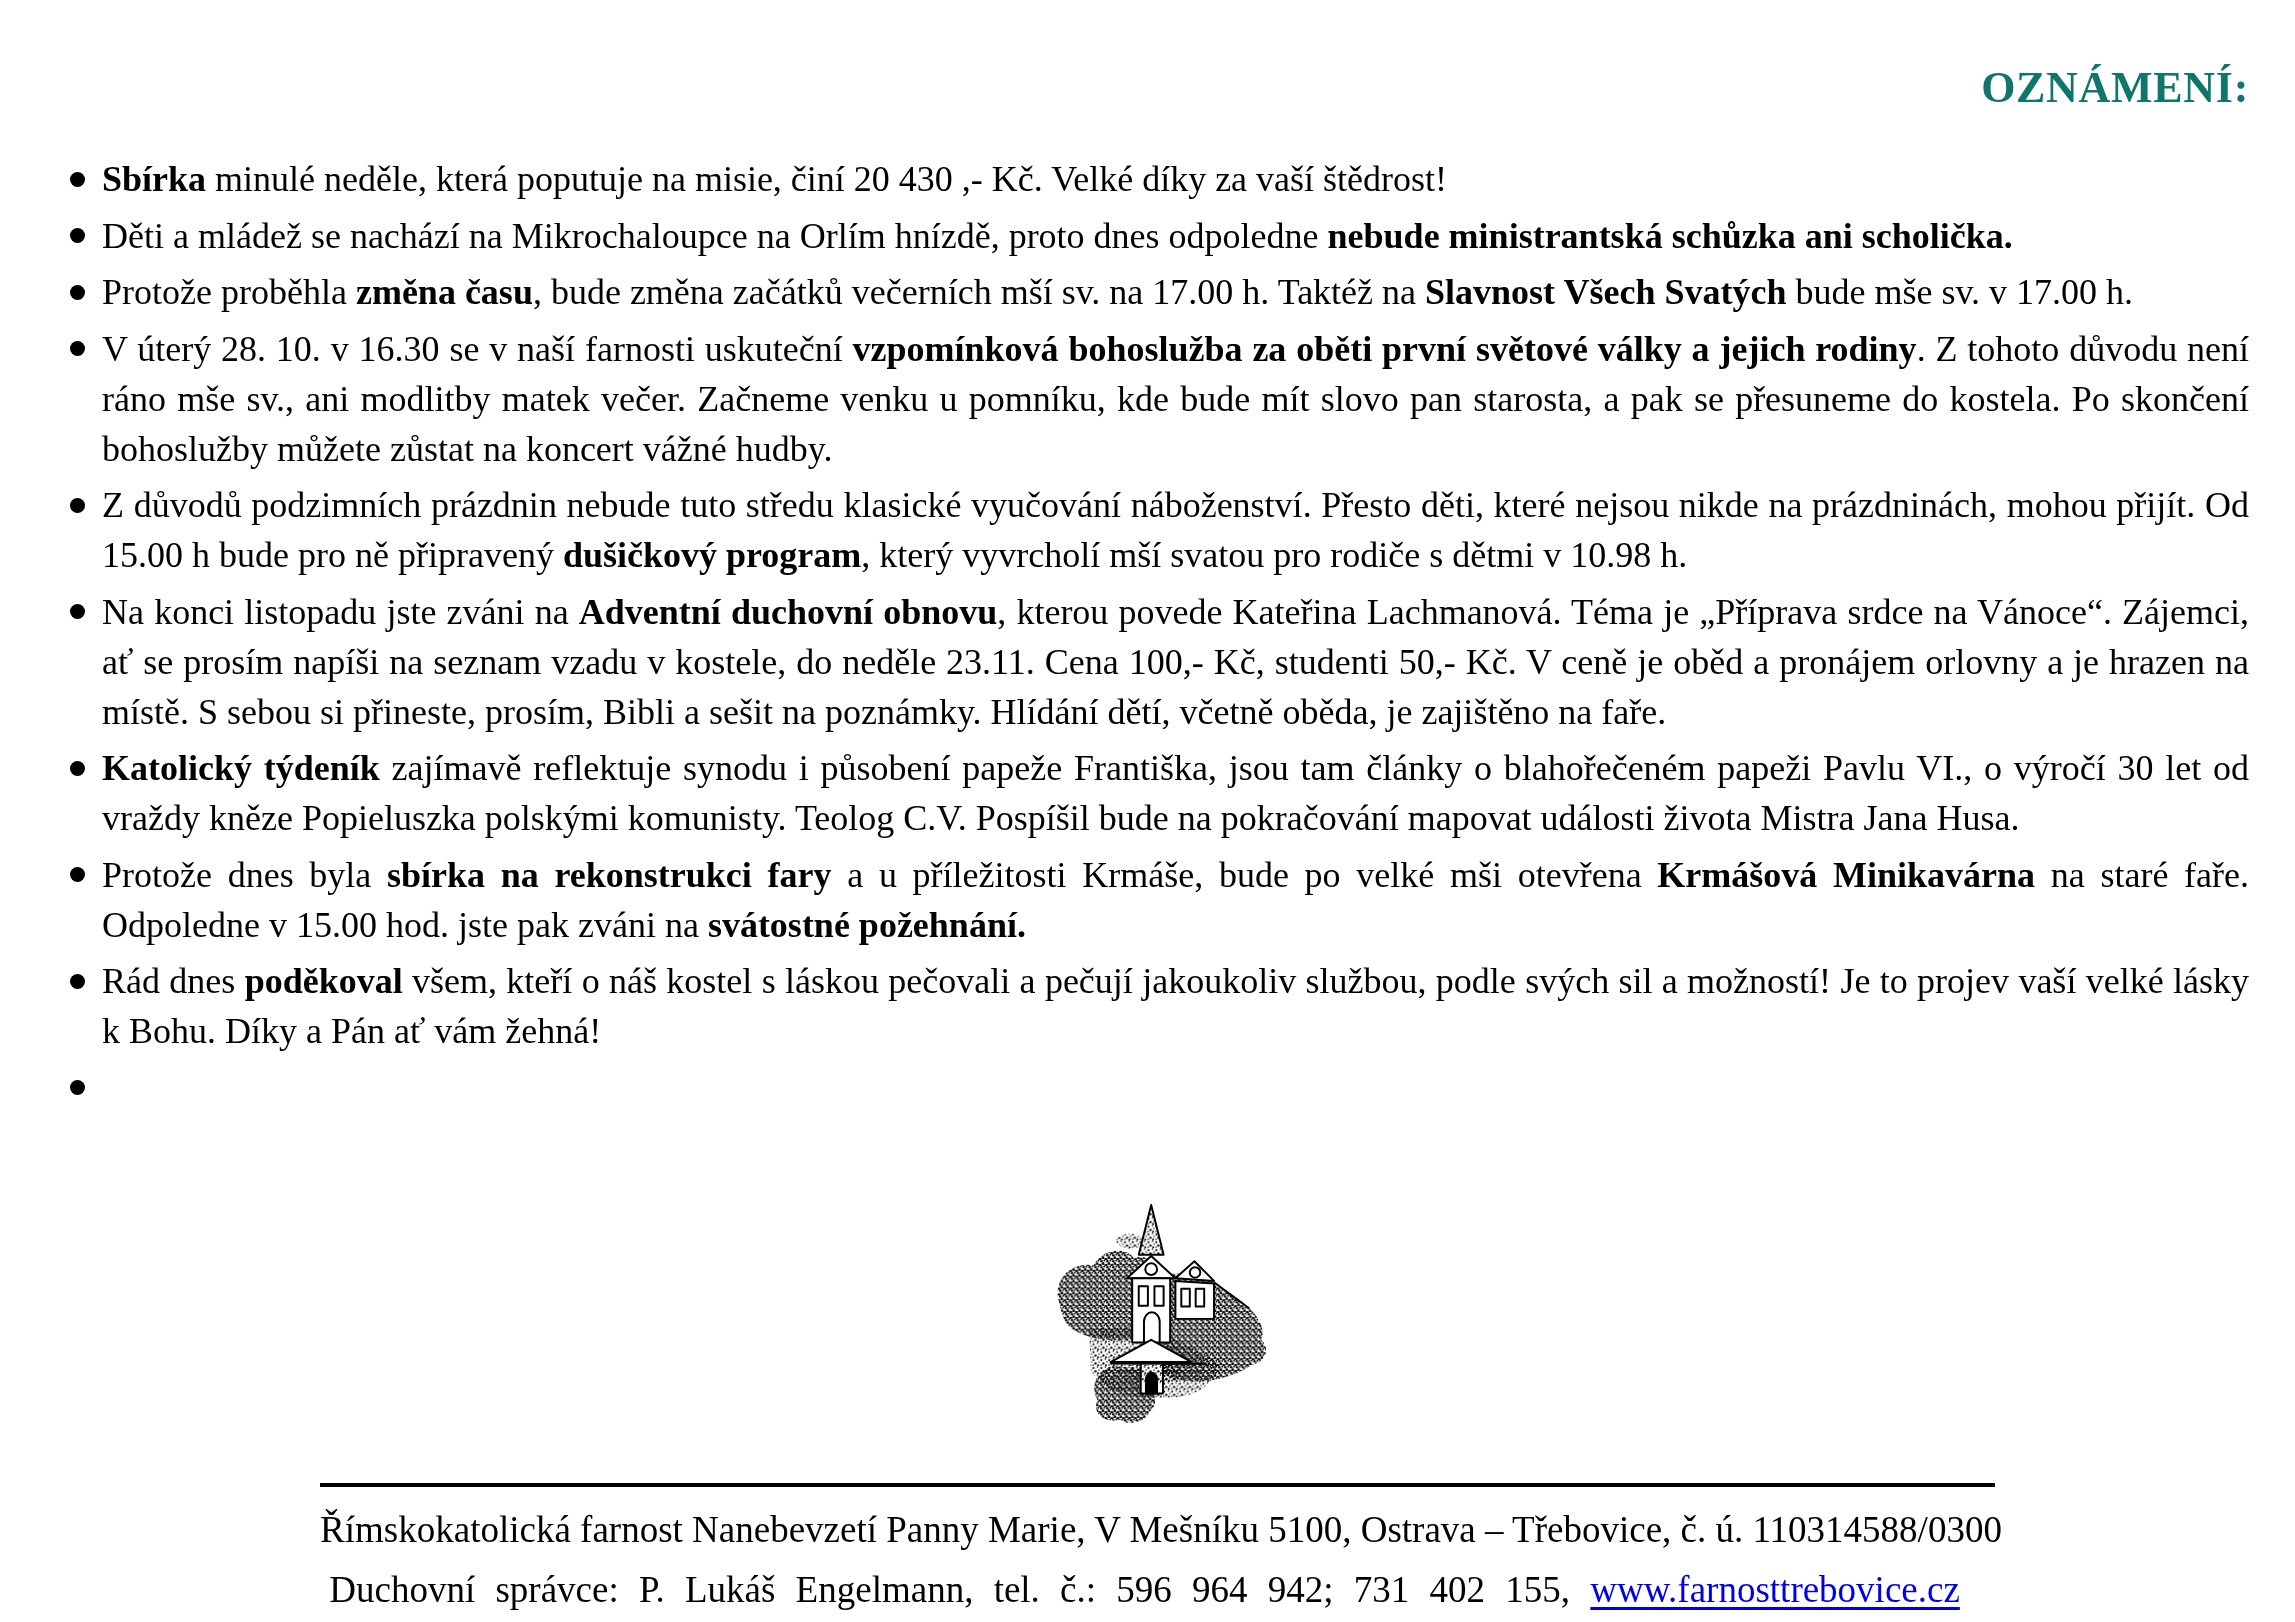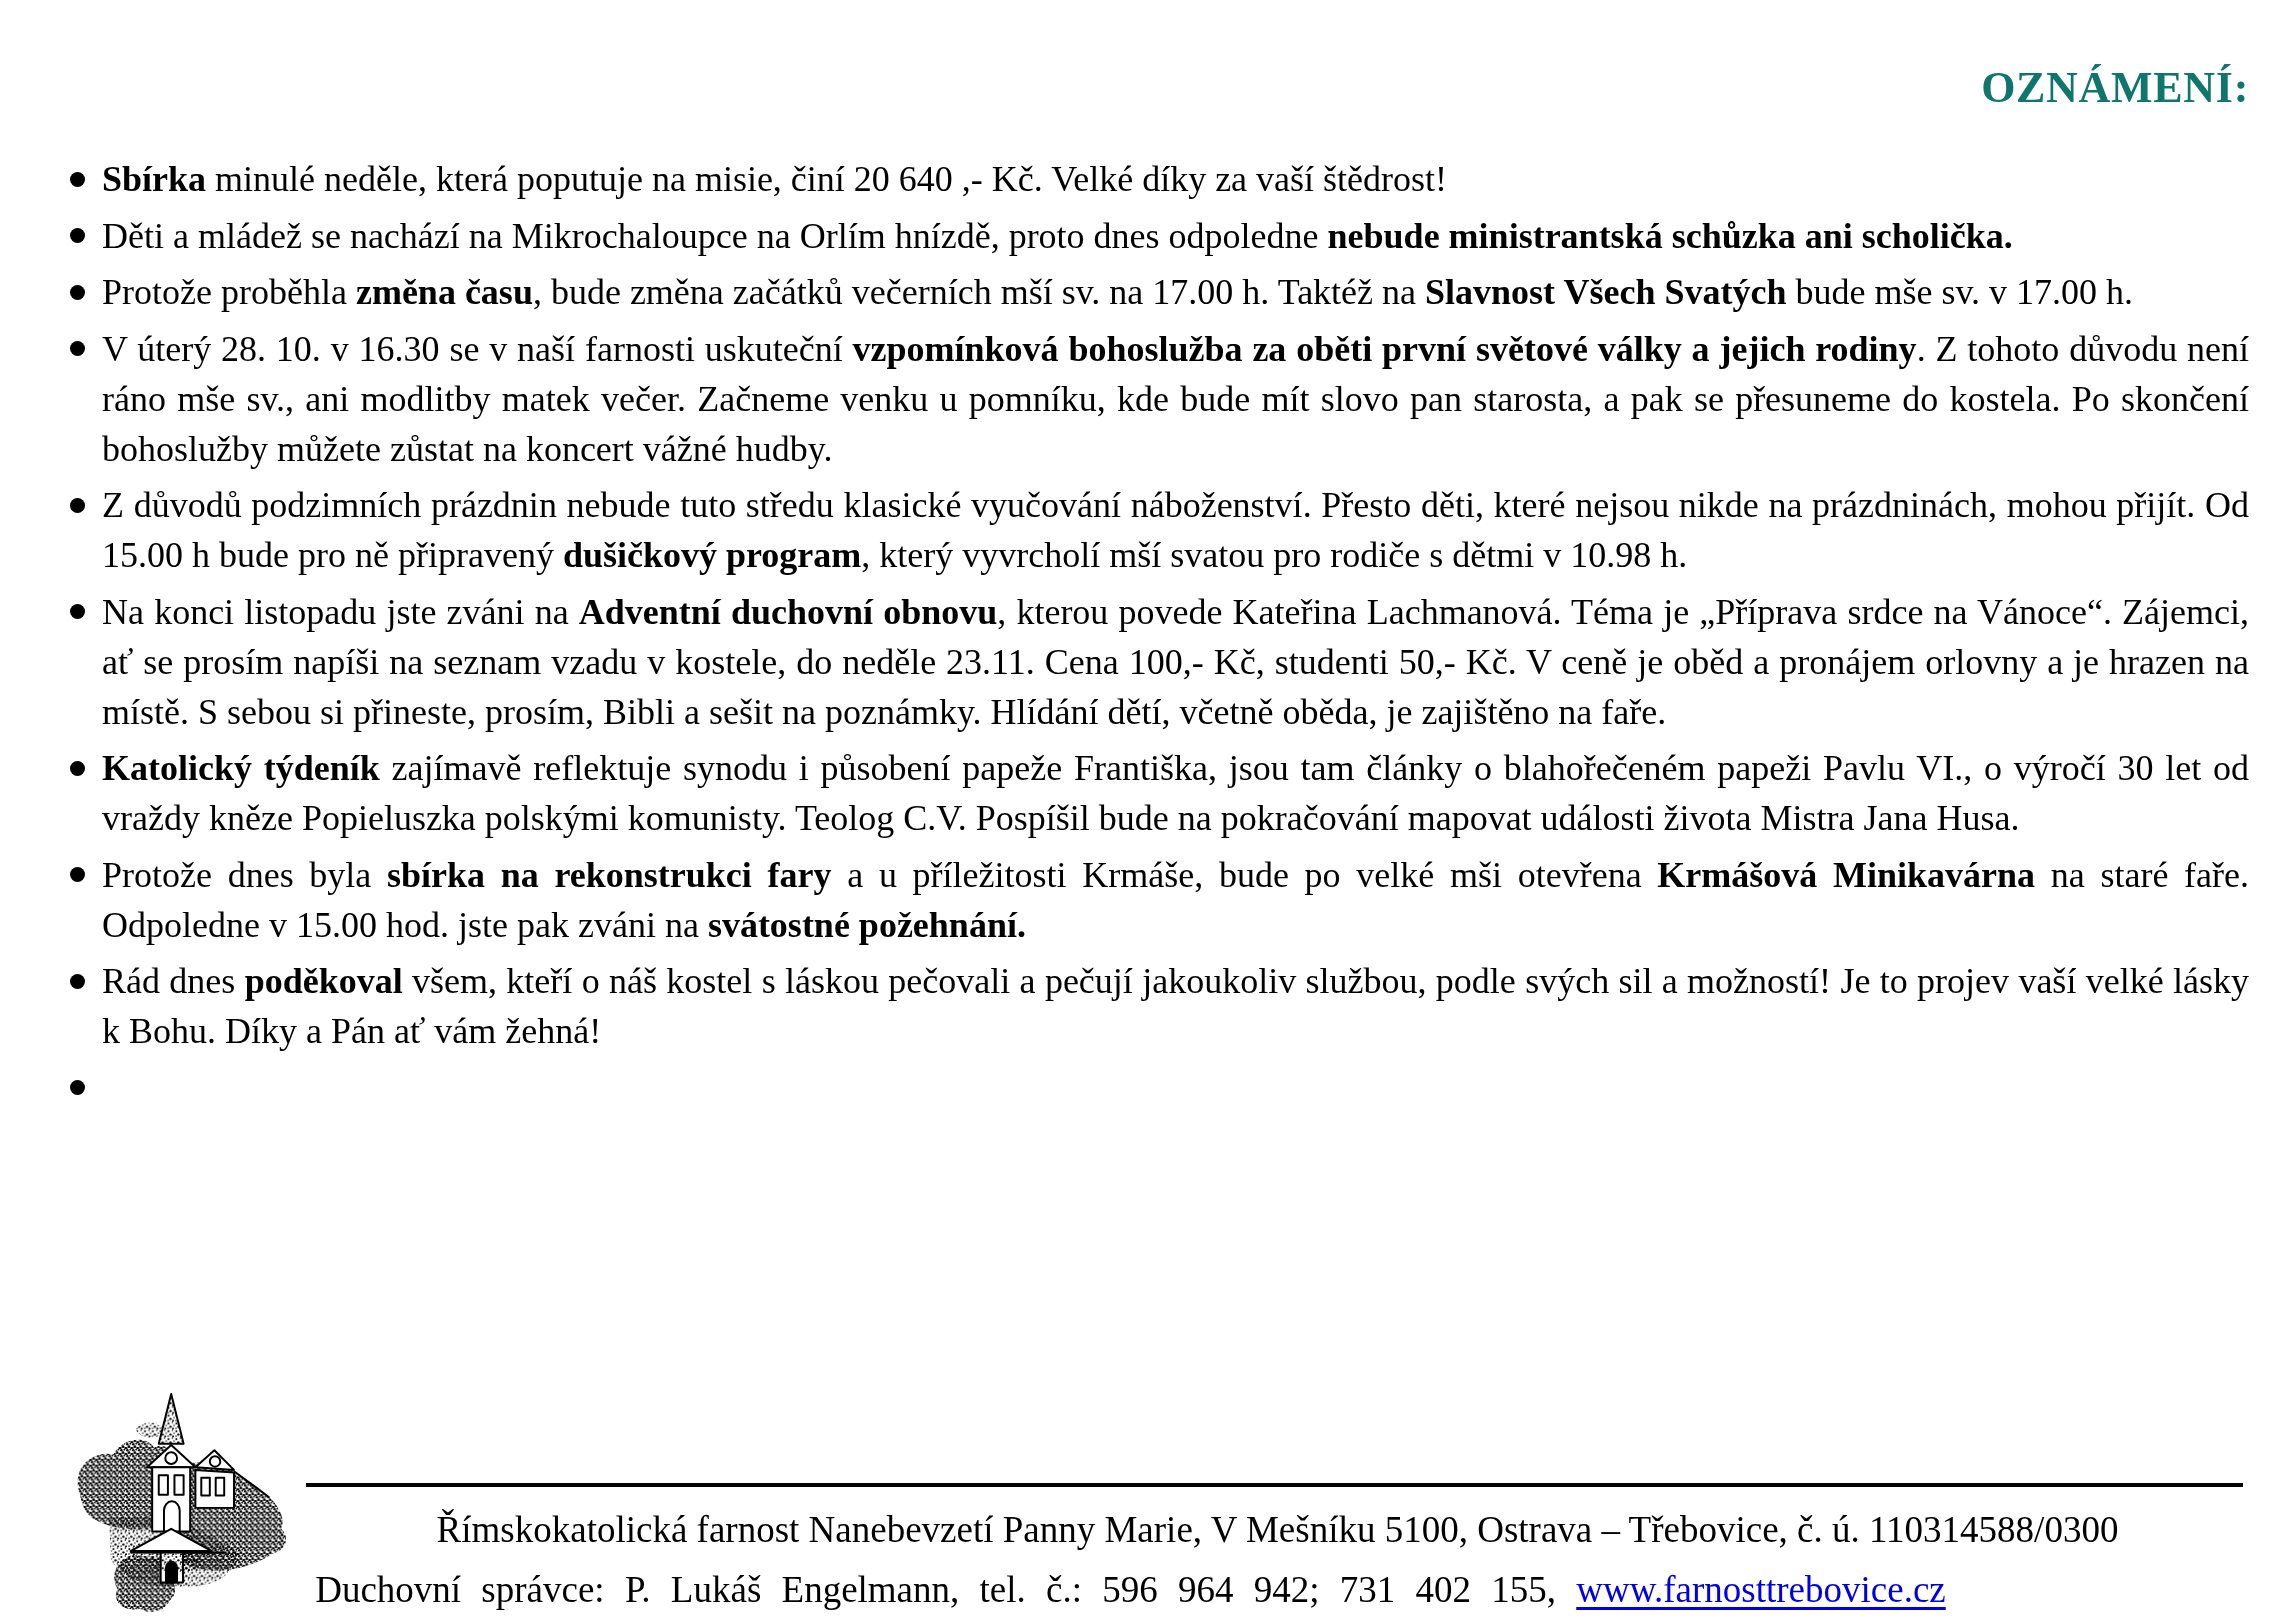--- a/index.html
+++ b/index.html
@@ -29,21 +29,21 @@
   .item { position: relative; padding-left: 37px; margin: 0 0 6.5px 0; }
   .dot {
     position: absolute; left: 5.2px; top: 17.7px;
     width: 15px; height: 15px; border-radius: 50%;
     background: #000;
   }
   .bold { font-weight: 700; }
 
   .footer {
     position: absolute; left: 73px; right: 46px; bottom: 7.9px;
-    display: flex; gap: 17px; align-items: flex-end;
+    display: flex; gap: 11px; align-items: center; flex-direction: column;
   }
   .church { width: 216px; height: 224px; flex: 0 0 auto; }
   .fright { flex: 1; padding-top: 47px; min-width: 0; }
   .divider { height: 0; border-top: 4.6px solid #000; margin: 0 6.5px 19.6px 0; }
   .parish {
     margin: 0 0 11.8px 0;
     font-size: 37px; line-height: 48px;
     text-align: center;
   }
   .admin {
@@ -57,21 +57,21 @@
     text-decoration-thickness: 2.6px;
     text-underline-offset: 4.6px;
   }
 </style>
 </head>
 <body>
 
 <h1 class="title" style="color: #0f766e; text-align: right;">OZNÁMENÍ:</h1>
 
 <ul class="list">
-  <li class="item"><span class="dot"></span><span class="bold">Sbírka</span><span> minulé neděle, která poputuje na misie, činí 20 640 ,- Kč. Velké díky za vaší štědrost!</span></li>
+  <li class="item"><span class="dot"></span><span class="bold">Sbírka</span><span> minulé neděle, která poputuje na misie, činí 20 430 ,- Kč. Velké díky za vaší štědrost!</span></li>
 
   <li class="item"><span class="dot"></span><span>Děti a mládež se nachází na Mikrochaloupce na Orlím hnízdě, proto dnes odpoledne </span><span class="bold">nebude ministrantská schůzka ani scholička.</span></li>
 
   <li class="item"><span class="dot"></span><span>Protože proběhla </span><span class="bold">změna času</span><span>, bude změna začátků večerních mší sv. na 17.00 h. Taktéž na </span><span class="bold">Slavnost Všech Svatých</span><span> bude mše sv. v 17.00 h.</span></li>
 
   <li class="item"><span class="dot"></span><span>V úterý 28. 10. v 16.30 se v naší farnosti uskuteční </span><span class="bold">vzpomínková bohoslužba za oběti první světové války a jejich rodiny</span><span>. Z tohoto důvodu není ráno mše sv., ani modlitby matek večer. Začneme venku u pomníku, kde bude mít slovo pan starosta, a pak se přesuneme do kostela. Po skončení bohoslužby můžete zůstat na koncert vážné hudby.</span></li>
 
   <li class="item"><span class="dot"></span><span>Z důvodů podzimních prázdnin nebude tuto středu klasické vyučování náboženství. Přesto děti, které nejsou nikde na prázdninách, mohou přijít. Od 15.00 h bude pro ně připravený </span><span class="bold">dušičkový program</span><span>, který vyvrcholí mší svatou pro rodiče s dětmi v 10.98 h.</span></li>
 
   <li class="item"><span class="dot"></span><span>Na konci listopadu jste zváni na </span><span class="bold">Adventní duchovní obnovu</span><span>, kterou povede Kateřina Lachmanová. Téma je „Příprava srdce na Vánoce“. Zájemci, ať se prosím napíši na seznam vzadu v kostele, do neděle 23.11. Cena 100,- Kč, studenti 50,- Kč. V ceně je oběd a pronájem orlovny a je hrazen na místě. S sebou si přineste, prosím, Bibli a sešit na poznámky. Hlídání dětí, včetně oběda, je zajištěno na faře.</span></li>

